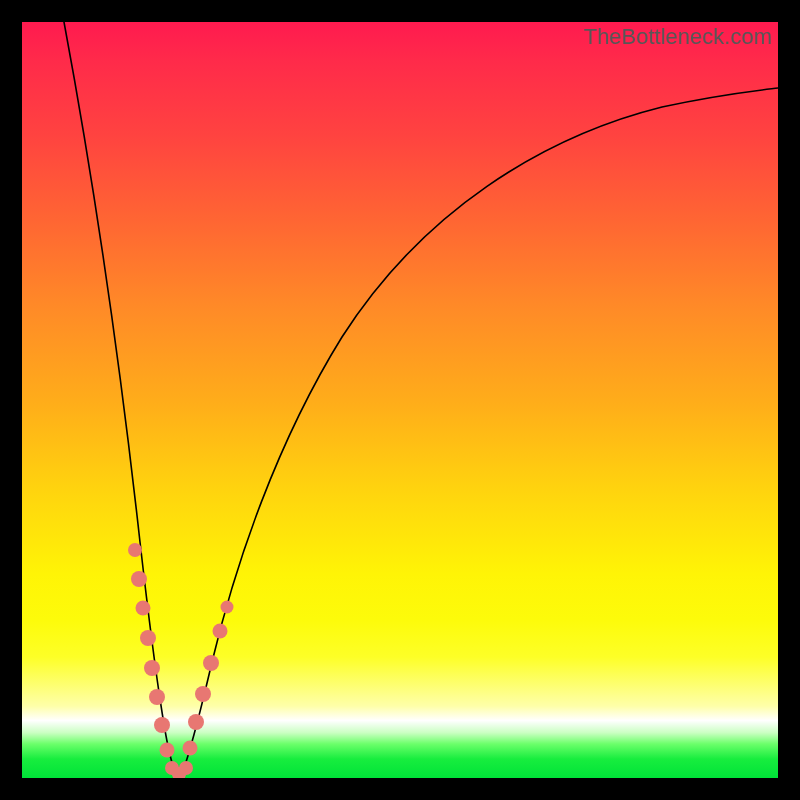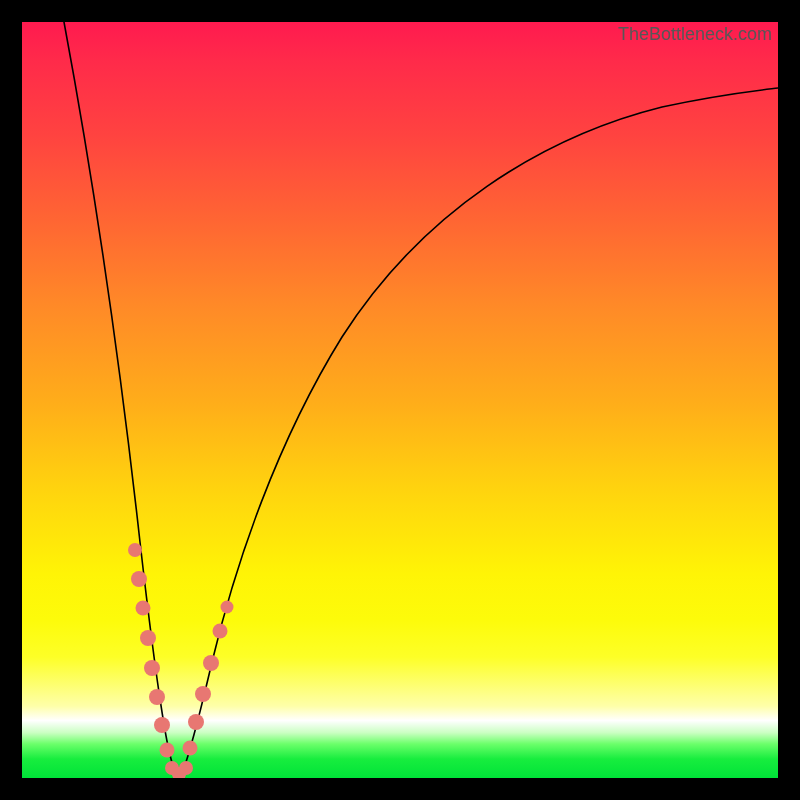--- a/index.html
+++ b/index.html
@@ -42,21 +42,21 @@
       #17ed3e 97.5%,
       #00e338 100%
     );
     overflow: hidden;
   }
   .watermark {
     position: absolute;
     top: 2px;
     right: 6px;
     color: #575757;
-    font-size: 18px;
+    font-size: 22px;
     font-weight: 400;
     letter-spacing: 0px;
     user-select: none;
   }
   svg.curve {
     position: absolute;
     left: 0;
     top: 0;
     width: 756px;
     height: 756px;

